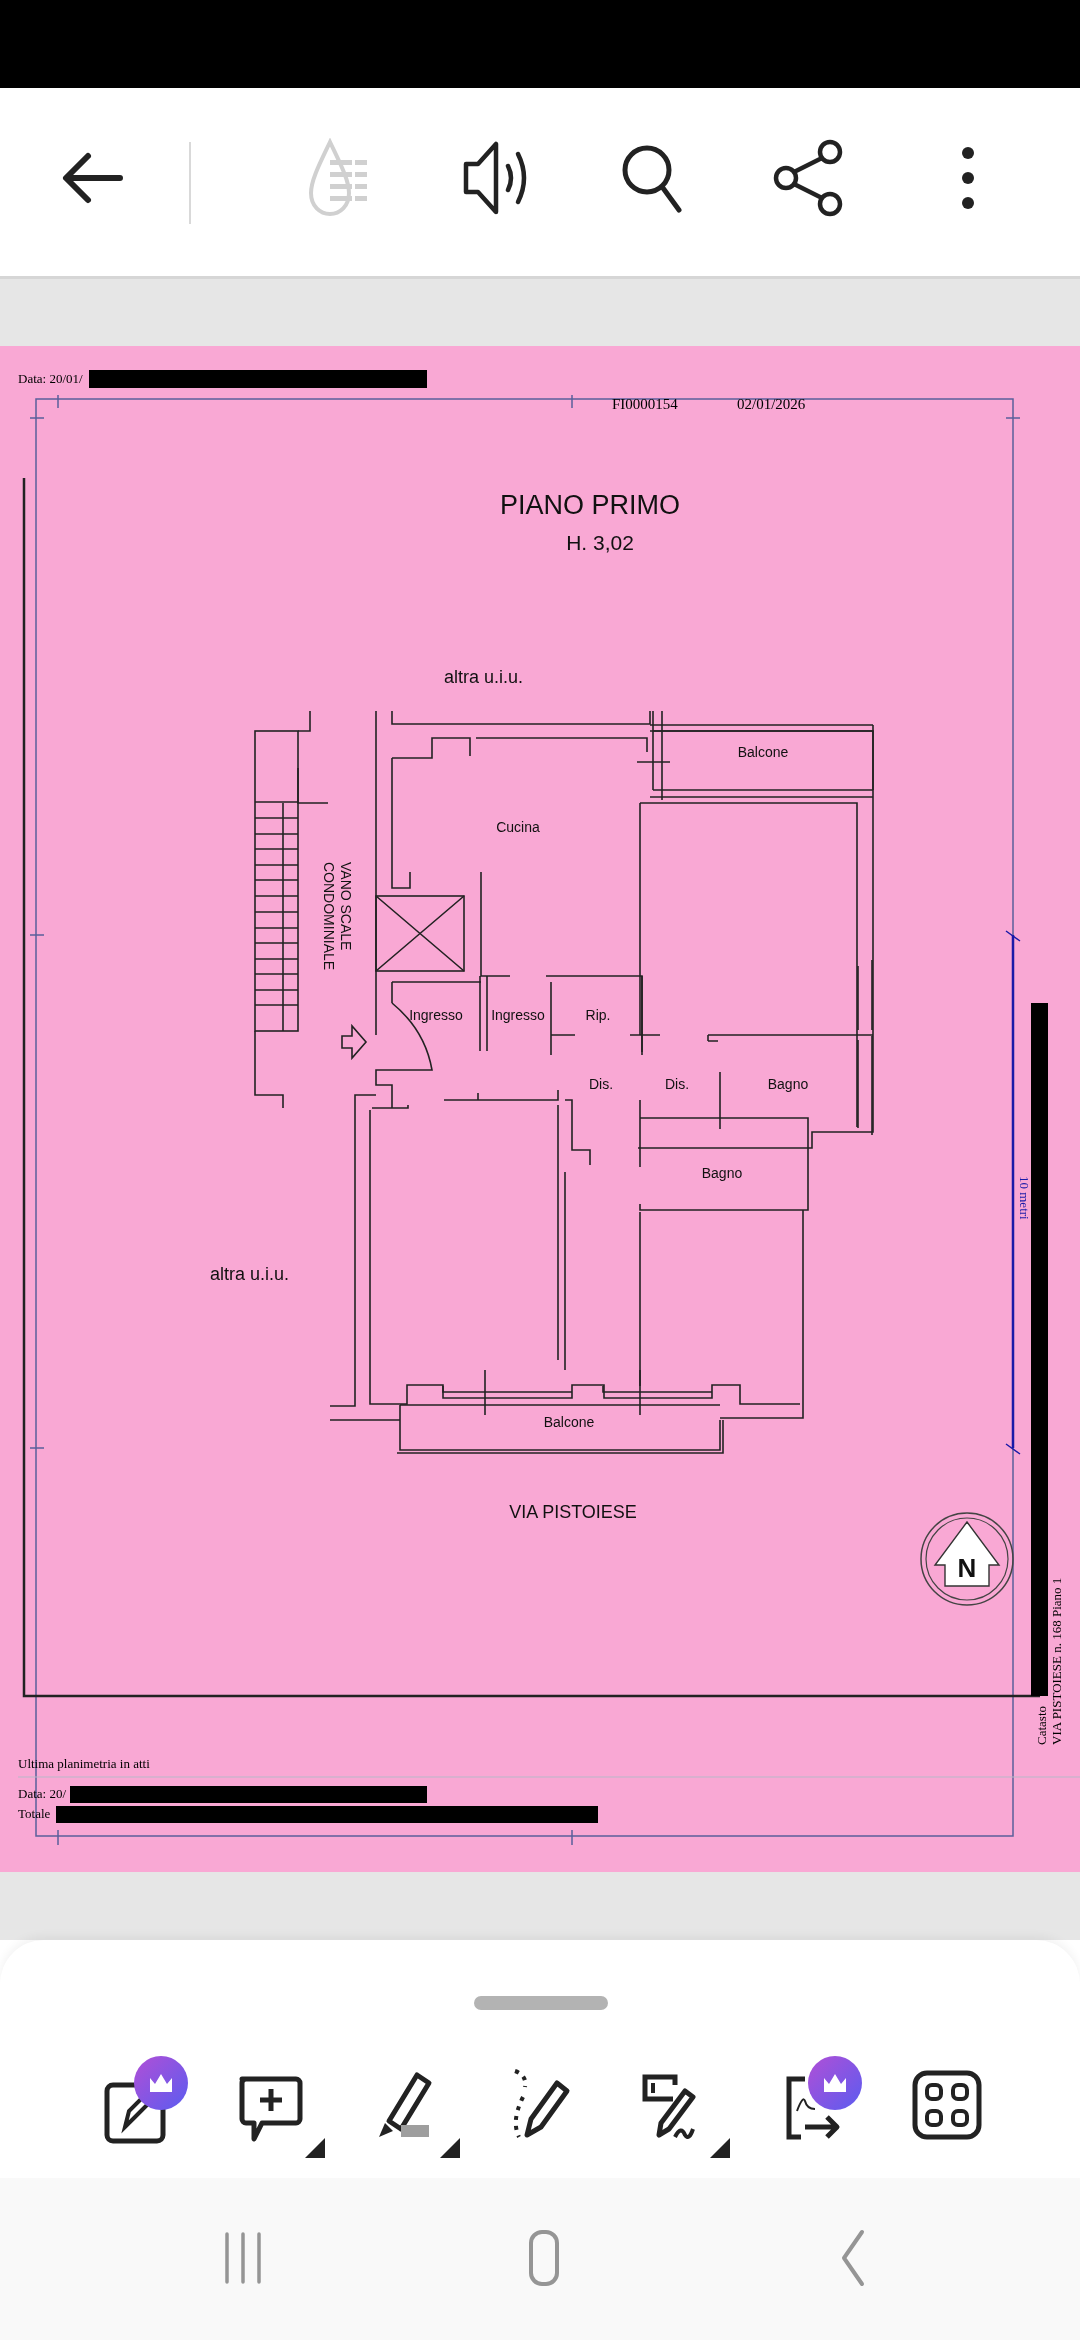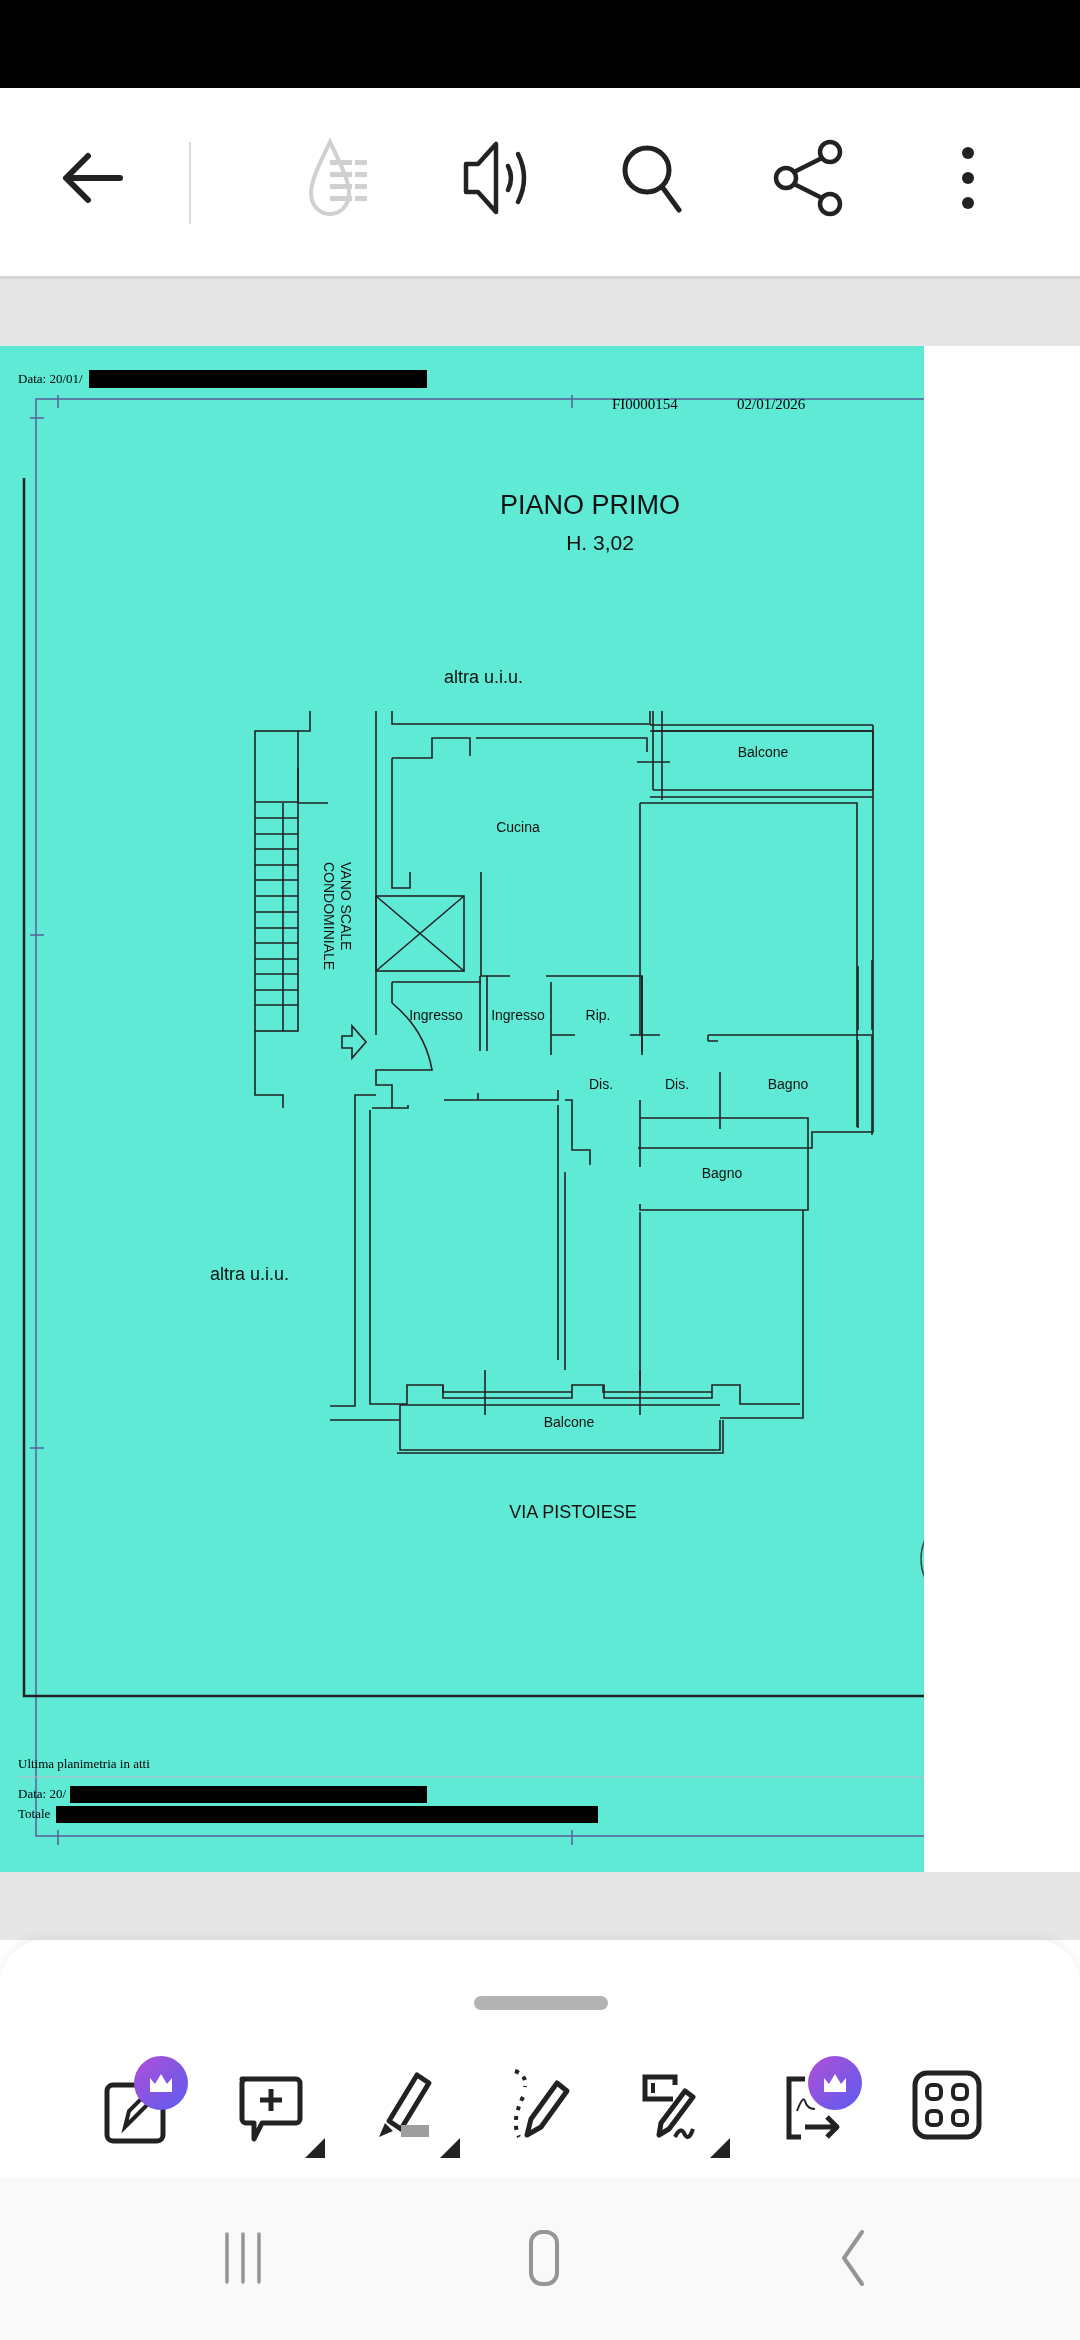--- a/index.html
+++ b/index.html
@@ -2,21 +2,21 @@
 <html><head>
 <meta charset="utf-8">
 <style>
   html, body { margin:0; padding:0; }
   body { width:1080px; height:2340px; position:relative; overflow:hidden; background:#fff; font-family:"Liberation Sans", sans-serif; }
   .status-bar { position:absolute; left:0; top:0; width:1080px; height:88px; background:#000; }
   .topbar { position:absolute; left:0; top:88px; width:1080px; height:188px; background:#fff; border-bottom:3px solid #d6d6d6; }
   .tb-btn { position:absolute; top:40px; width:100px; height:100px; display:flex; align-items:center; justify-content:center; cursor:pointer; }
   .tb-divider { position:absolute; left:189px; top:54px; width:2px; height:82px; background:#d9d9d9; }
   .gray-band { position:absolute; left:0; width:1080px; background:#e6e6e6; }
-  .page { position:absolute; left:0; top:346px; width:924px; height:1526px; background:#5eead4; overflow:hidden; }
+  .page { position:absolute; left:0; top:346px; width:1080px; height:1526px; background:#f9a8d4; overflow:hidden; }
   .page svg text.serif { font-family:"Liberation Serif", serif; }
   .page svg text.sans { font-family:"Liberation Sans", sans-serif; }
   .sheet { position:absolute; left:0; top:1940px; width:1080px; height:240px; background:#fff; border-radius:44px 44px 0 0; box-shadow:0 -4px 10px rgba(0,0,0,0.05); }
   .handle { position:absolute; left:474px; top:56px; width:134px; height:14px; border-radius:7px; background:#b3b3b3; }
   .tool { position:absolute; top:110px; width:110px; height:110px; display:flex; align-items:center; justify-content:center; cursor:pointer; }
   .crown { position:absolute; width:54px; height:54px; border-radius:50%; background:linear-gradient(135deg,#b14fd6,#5b5cf0); display:flex; align-items:center; justify-content:center; }
   .navbar { position:absolute; left:0; top:2178px; width:1080px; height:162px; background:#f9f9f9; }
   .nav-btn { position:absolute; top:40px; width:120px; height:80px; display:flex; align-items:center; justify-content:center; cursor:pointer; }
 </style>
 </head>

